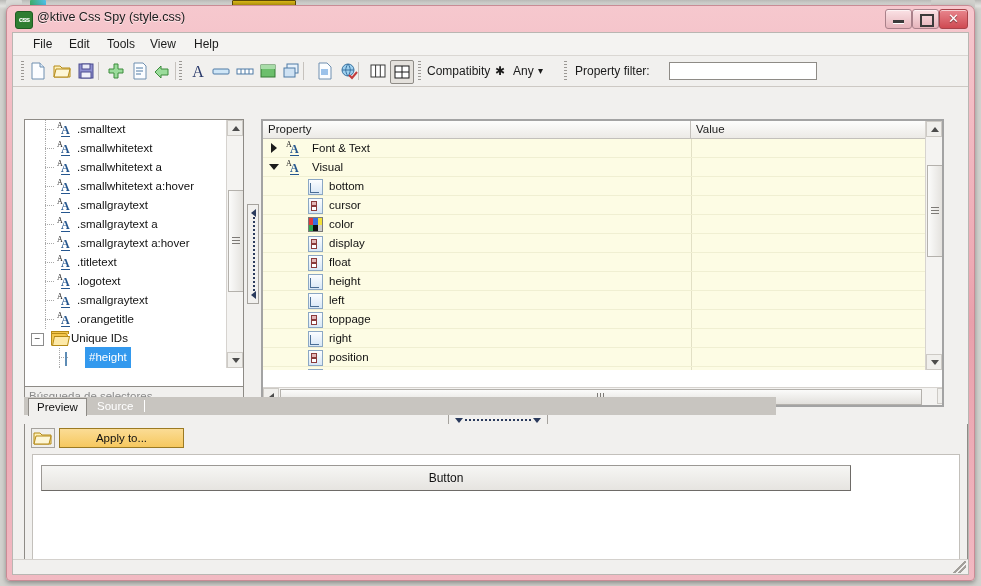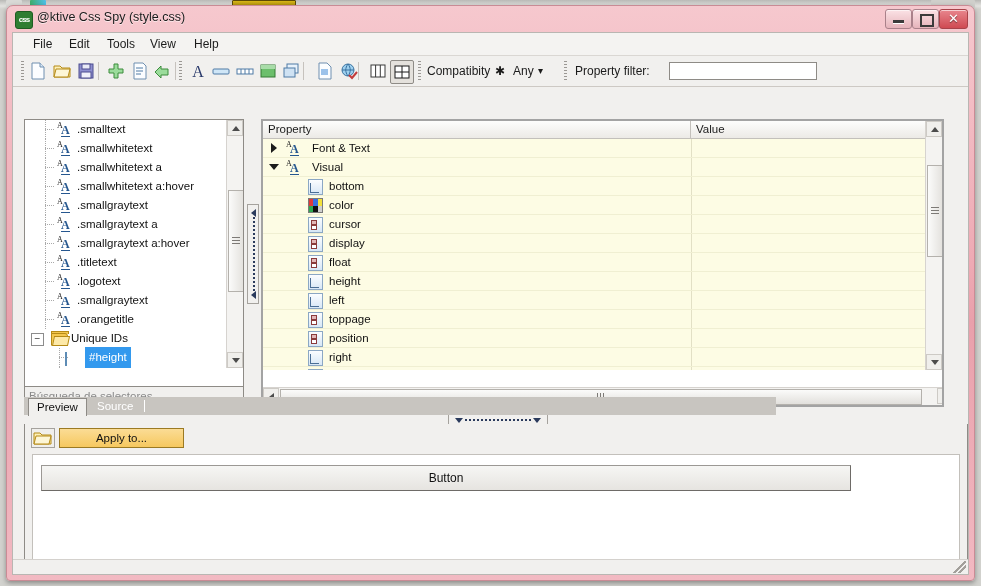--- a/index.html
+++ b/index.html
@@ -441,33 +441,33 @@
               </span>
               <span class="plabel">Visual</span>
               <span class="vcell"></span>
             </div>
             <div class="prow leaf">
               <span class="docicon picon"></span>
               <span class="plabel">bottom</span>
               <span class="vcell"></span>
             </div>
             <div class="prow leaf">
-              <span class="coloricon picon"></span>
-              <span class="plabel">color</span>
-              <span class="vcell"></span>
-            </div>
-            <div class="prow leaf">
               <span class="selicon picon">
                 <i class="s1"></i>
                 <i class="s2"></i>
               </span>
               <span class="plabel">cursor</span>
               <span class="vcell"></span>
             </div>
             <div class="prow leaf">
+              <span class="coloricon picon"></span>
+              <span class="plabel">color</span>
+              <span class="vcell"></span>
+            </div>
+            <div class="prow leaf">
               <span class="selicon picon">
                 <i class="s1"></i>
                 <i class="s2"></i>
               </span>
               <span class="plabel">display</span>
               <span class="vcell"></span>
             </div>
             <div class="prow leaf">
               <span class="selicon picon">
                 <i class="s1"></i>
@@ -488,30 +488,30 @@
             </div>
             <div class="prow leaf">
               <span class="selicon picon">
                 <i class="s1"></i>
                 <i class="s2"></i>
               </span>
               <span class="plabel">toppage</span>
               <span class="vcell"></span>
             </div>
             <div class="prow leaf">
+              <span class="docicon picon"></span>
+              <span class="plabel">right</span>
+              <span class="vcell"></span>
+            </div>
+            <div class="prow leaf">
               <span class="selicon picon">
                 <i class="s1"></i>
                 <i class="s2"></i>
               </span>
               <span class="plabel">position</span>
-              <span class="vcell"></span>
-            </div>
-            <div class="prow leaf">
-              <span class="docicon picon"></span>
-              <span class="plabel">right</span>
               <span class="vcell"></span>
             </div>
             <div class="prow leaf">
               <span class="docicon picon"></span>
               <span class="plabel">top</span>
               <span class="vcell"></span>
             </div>
           </div>
 
         <div class="vsb" style="right:0;top:0;height:249px;">

